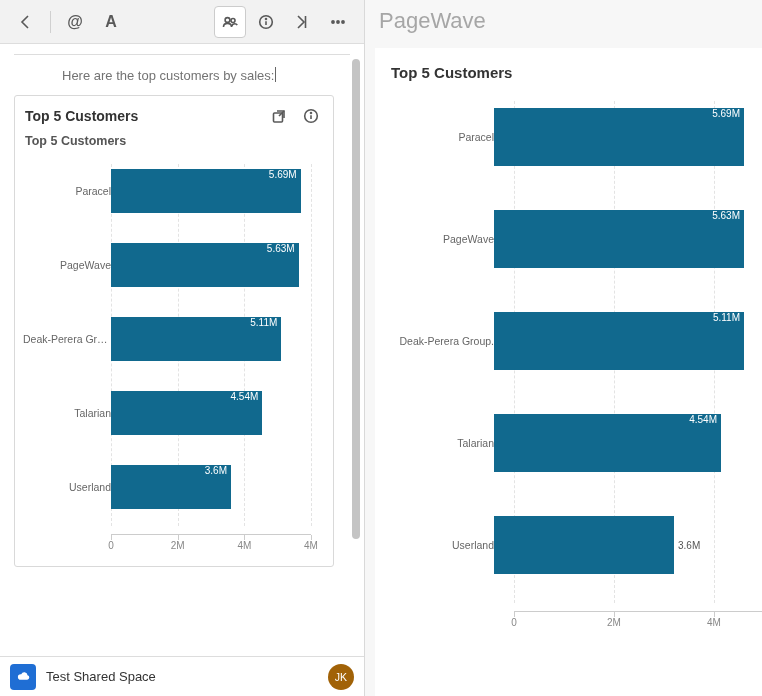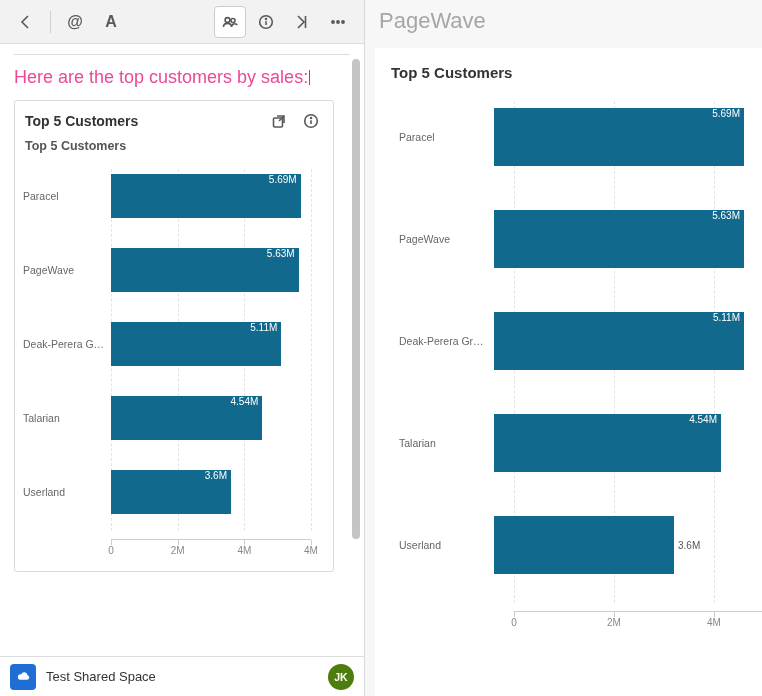--- a/index.html
+++ b/index.html
@@ -13,45 +13,45 @@
   .tbtn svg { width:16px; height:16px; stroke:#595959; stroke-width:1.6; fill:none; }
   .sep { width:1px; height:22px; background:#d0d0d0; margin:0 4px; }
   .spacer { flex:1; }
   .title-block { padding:18px 14px 8px; }
   .title-block h3 { margin:0; font-size:14.5px; font-weight:600; color:#333; }
   .title-rule { border:none; border-bottom:1px solid #ddd; margin:10px 14px 0; }
   .editor-area { position:relative; flex:1; overflow:hidden; }
   .scrollbar { position:absolute; right:2px; top:4px; bottom:4px; width:12px; }
   .scrollbar .thumb { position:absolute; left:2px; right:2px; top:0; height:480px; background:#c4c4c4; border-radius:5px; }
   .editor-inner { padding:6px 20px 6px 14px; }
-  .para { font-size:18px; color:#ec4899; padding:6px 0 10px; }
+  .para { font-size:13px; color:#737373; padding:6px 0 10px;margin-left:48px; }
   .caret { display:inline-block; width:1px; height:15px; background:#666; vertical-align:-2px; margin-left:1px; }
   .card { border:1px solid #d9d9d9; border-radius:3px; margin-top:2px; width:320px; }
   .card-head { display:flex; align-items:center; padding:8px 10px 4px; gap:8px; }
   .card-head .ct { font-size:14px; font-weight:600; flex:1; }
   .icobtn { width:24px; height:24px; display:flex; align-items:center; justify-content:center; color:#595959; cursor:pointer; }
   .icobtn svg { width:16px; height:16px; stroke:#595959; stroke-width:1.6; fill:none; }
   .card-sub { font-size:12.5px; font-weight:600; color:#555; padding:2px 10px 6px; }
   .chart { position:relative; }
   .plot { position:relative; margin:10px 8px 4px 8px; }
   .row { position:relative; display:flex; align-items:center; margin:0; }
-  .catlabel { font-size:10.5px; color:#666; padding-right:6px; white-space:nowrap; overflow:hidden; text-overflow:ellipsis; }
+  .catlabel { text-align:right; font-size:10.5px; color:#666; padding-right:0; white-space:nowrap; overflow:hidden; text-overflow:ellipsis; }
   .barwrap { position:relative; flex:1; display:flex; align-items:center; }
   .bar { background:#11698e; height:100%; }
   .dlabel-in { position:absolute; right:4px; color:#fff; font-size:10px; font-weight:500; }
   .dlabel-out { font-size:10px; color:#555; margin-left:4px; }
   .axis { position:relative; border-top:1px solid #ccc; margin-top:10px; height:18px; }
   .tick { position:absolute; top:0; height:5px; border-left:1px solid #ccc; }
   .ticklabel { position:absolute; top:5px; font-size:10px; color:#888; transform:translateX(-50%); }
   .grid { position:absolute; top:0; bottom:18px; border-left:1px dashed #e3e3e3; }
   
   .footer { position:absolute; left:0; right:0; bottom:0; height:40px; border-top:1px solid #ddd; background:#fff; display:flex; align-items:center; padding:0 10px; gap:10px; }
   .cloud { width:26px; height:26px; border-radius:4px; background:#1f6ed4; display:flex; align-items:center; justify-content:center; }
   .cloud svg { width:15px; height:15px; fill:#fff; }
-  .avatar { width:26px; height:26px; border-radius:50%; background:#4d7c0f; color:#fff; font-size:10.5px; font-weight:700; display:flex; align-items:center; justify-content:center; margin-left:auto; }
+  .avatar { width:26px; height:26px; border-radius:50%; background:#a16207; color:#fff; font-size:10.5px; font-weight:400; display:flex; align-items:center; justify-content:center; margin-left:auto; }
   
   .right { flex:1; background:#f7f7f7; display:flex; flex-direction:column; overflow:hidden; }
   .dash-title { font-size:22px; color:#a6a6a6; font-weight:400; padding:8px 14px 10px; }
   .dash-card { background:#fff; margin:4px 0 0 10px; padding:16px 10px 16px 16px; flex:1; }
   .dash-card h4 { margin:0 0 20px 0; font-size:15px; font-weight:700; color:#333; }
 </style>
 </head>
 <body>
 
 <div class="app">

